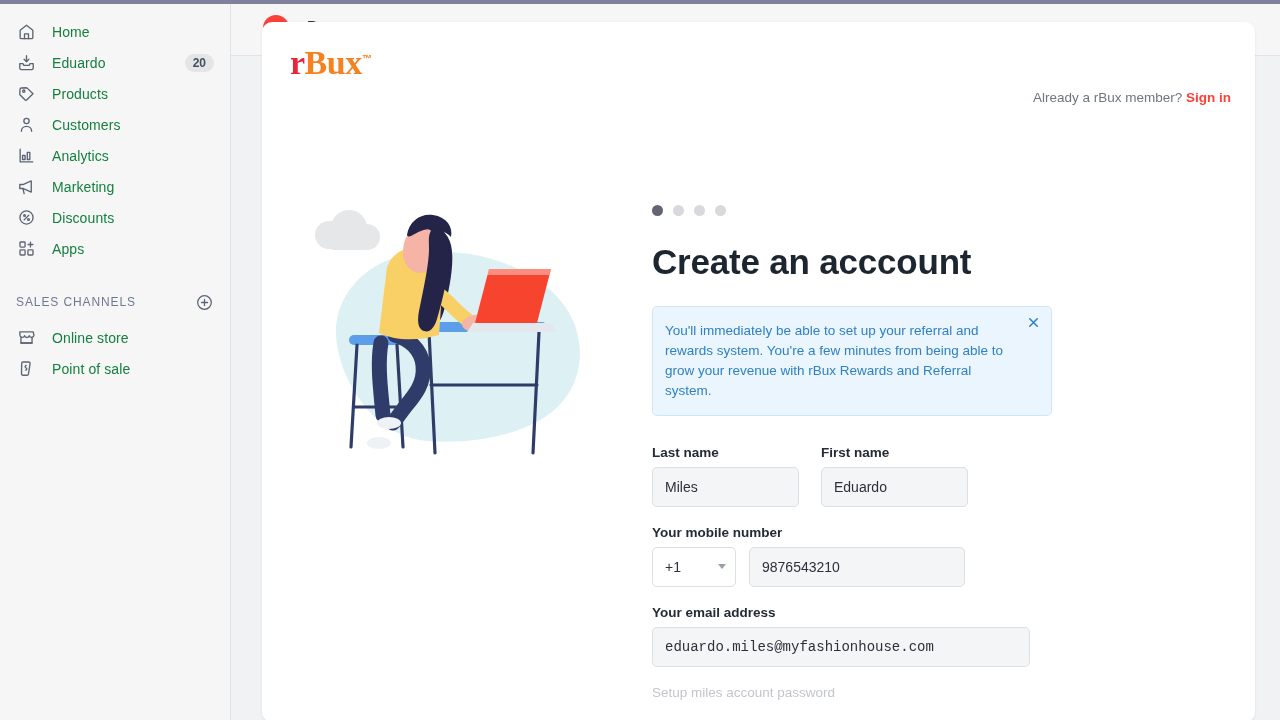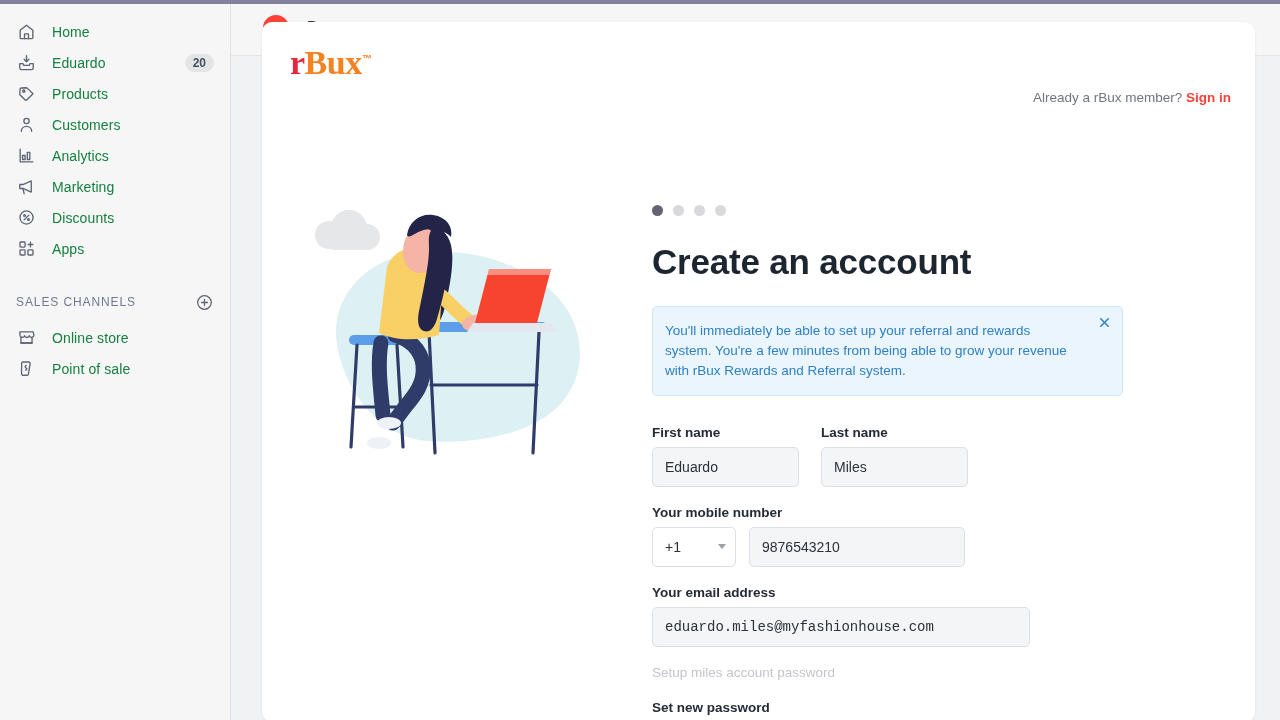--- a/index.html
+++ b/index.html
@@ -116,21 +116,21 @@
   .dots { display: flex; gap: 10px; margin-bottom: 26px; }
   .dot { width: 11px; height: 11px; border-radius: 50%; background: #d7d9dd; cursor: pointer; }
   .dot.active { background: #636672; }
 
   .page-title {
     font-size: 35px; font-weight: 700; color: #1d2630;
     letter-spacing: -.2px; margin-bottom: 24px;
   }
 
   .info-banner {
-    width: 471px; background: #eaf5fd;
+    width: 400px; background: #eaf5fd;
     border: 1px solid #cfe6f8; border-radius: 5px;
     padding: 14px 42px 14px 12px;
     position: relative; margin-bottom: 29px;
   }
   .info-text {
     font-size: 13.5px; line-height: 20px; color: #2f80c4;
   }
   .info-close {
     position: absolute; top: 8px; right: 10px;
     color: #2f80c4; cursor: pointer; line-height: 1;
@@ -392,26 +392,26 @@
             <p class="info-text">You'll immediately be able to set up your referral and rewards system. You're a few minutes from being able to grow your revenue with rBux Rewards and Referral system.</p>
             <span class="info-close">
               <svg width="15" height="15" viewBox="0 0 24 24" fill="none" stroke="currentColor" stroke-width="2.4" stroke-linecap="round">
                   <path d="M6 6l12 12M18 6 6 18"></path>
                 </svg>
             </span>
           </div>
 
           <div class="row">
             <div class="col-half">
+              <label class="field-label">Last name</label>
+              <input class="input" value="Miles" style="">
+            </div>
+            <div class="col-half">
               <label class="field-label">First name</label>
               <input class="input" value="Eduardo" style="">
-            </div>
-            <div class="col-half">
-              <label class="field-label">Last name</label>
-              <input class="input" value="Miles" style="">
             </div>
           </div>
 
           <div class="field-block">
             <label class="field-label">Your mobile number</label>
             <div class="phone-row">
               <div class="select-wrap">
                 <div class="select">+1</div>
                 <span class="select-caret"></span>
               </div>

